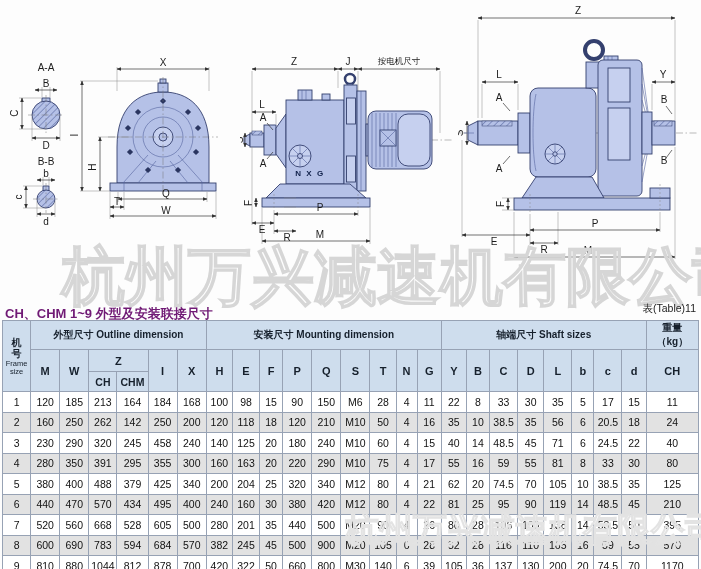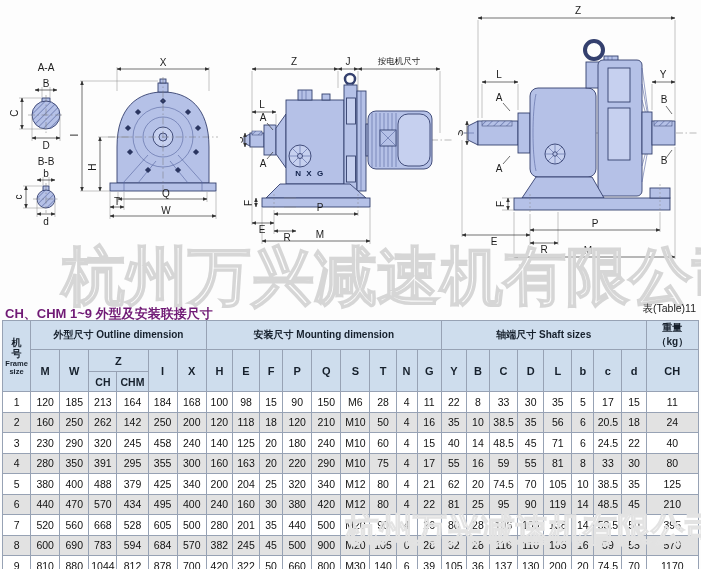--- a/index.html
+++ b/index.html
@@ -25,21 +25,21 @@
   .t2{position:absolute;left:5px;top:291px;font-size:12.5px;font-weight:bold;color:#000;z-index:10;}
   .tref{position:absolute;right:5px;top:302px;font-size:10.5px;color:#222;z-index:10;}
   .tblwrap{position:absolute;left:2px;top:320px;z-index:2;}
   table{border-collapse:collapse;table-layout:fixed;width:697px;}
   th,td{border:1px solid #97a2b4;text-align:center;padding:0;overflow:hidden;}
   thead th{background:#cedded;color:#16202c;font-weight:bold;font-size:10.5px;}
   thead tr.g th{height:17px;font-size:10px;}
   thead tr.l1 th{height:21px;font-size:11px;}
   thead tr.l2 th{height:19px;font-size:10.5px;}
   th.frame-h .zh{display:inline-block;width:1.1em;font-size:10px;line-height:1.15;}
-  th.frame-h .en{display:block;font-size:7.5px;font-weight:bold;line-height:1.05;}
+  th.frame-h .en{display:block;font-size:7.5px;font-weight:normal;line-height:1.05;}
   th.wt{font-size:9.5px;}
   tbody td{height:19.5px;background:#fff;font-size:10.5px;color:#111;}
   tbody tr.alt td{background:#e2e2e2;}
 </style>
 </head>
 <body>
 
 <div id="canvas">
 
   <svg style="left:8px;top:55px;" width="232" height="190" viewBox="0 0 232 190">

